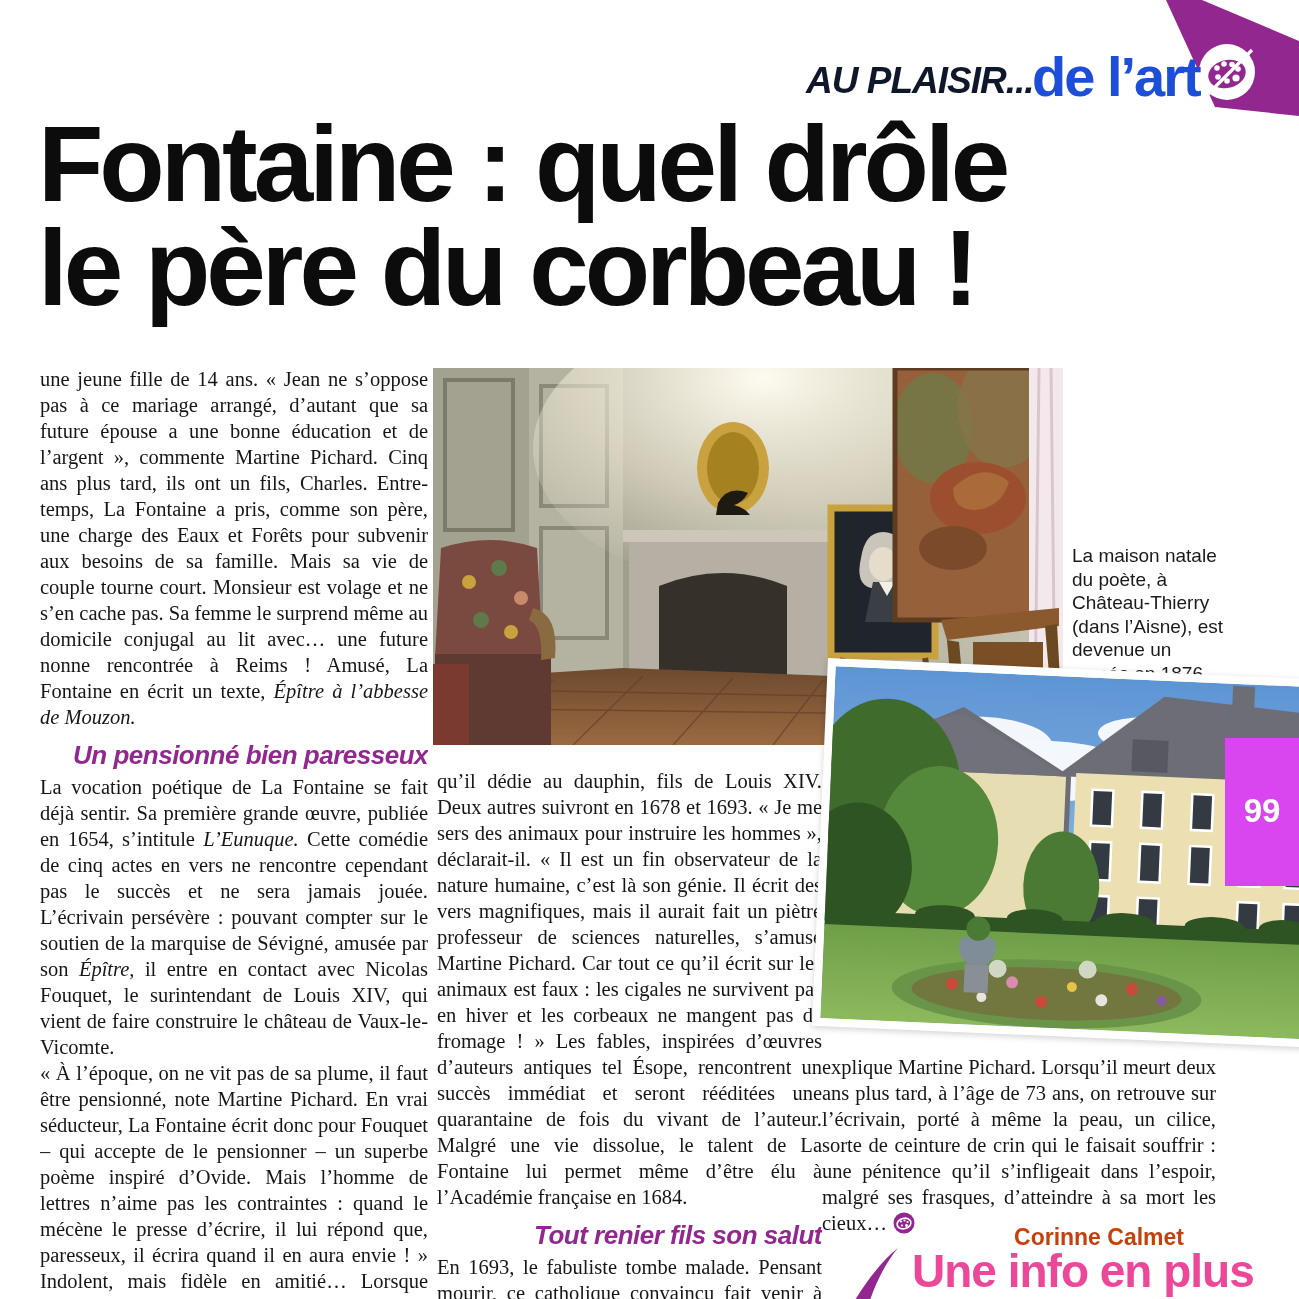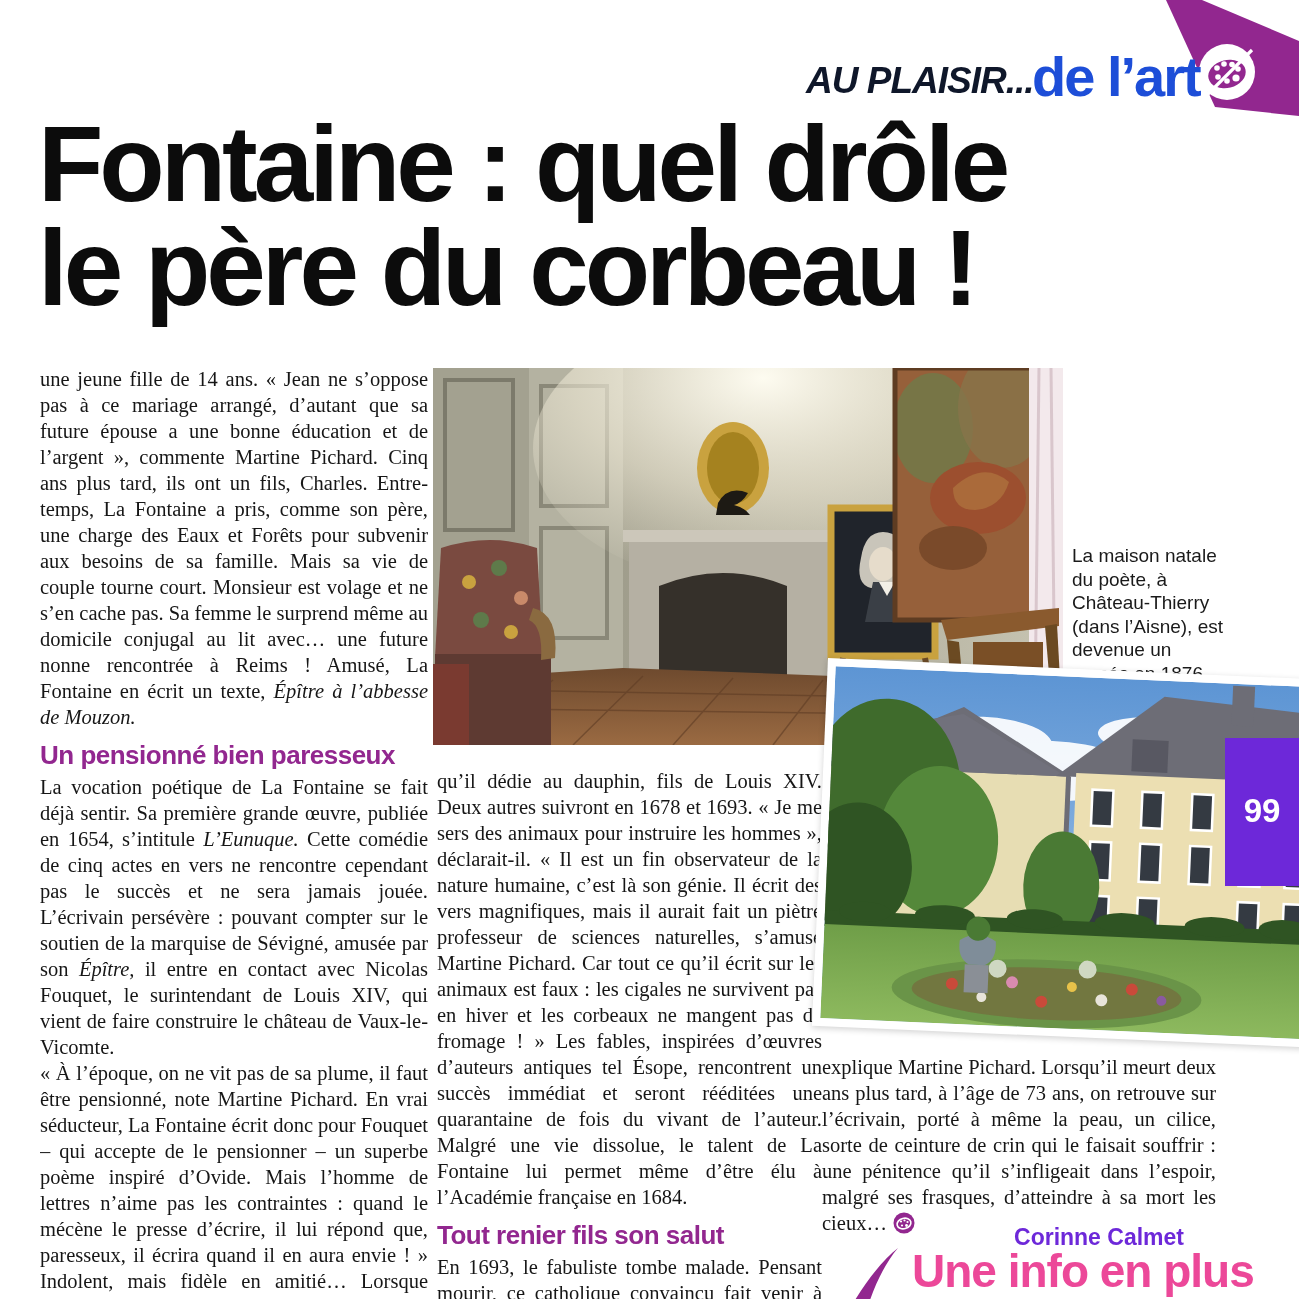--- a/index.html
+++ b/index.html
@@ -31,48 +31,48 @@
   .bodycol{
     position:absolute; font-size:20.5px; line-height:26px;
     text-align:justify; color:#161616;
   }
   .col1{ left:40px;  top:366px; width:388px; height:933px; overflow:hidden; }
   .col2{ left:437px; top:768px; width:385px; height:531px; overflow:hidden; }
   .col3{ left:822px; top:1054px; width:394px; }
   .sec-heading{
     font-family:"Liberation Sans", sans-serif; font-weight:bold;
     font-size:26px; line-height:30px; color:#92278f;
-    text-align:left; margin:10px 0 4px 0; letter-spacing:-0.5px;
+    text-align:right; margin:10px 0 4px 0; letter-spacing:-0.5px;font-style:italic;
   }
   .para{ margin:0; }
   .ital{ font-style:italic; }
   .endmark{ display:inline-block; vertical-align:-4px; margin-left:6px; }
   
   .photo-interior{ position:absolute; left:433px; top:368px; width:630px; height:377px; z-index:1; }
   .photo-exterior{
     position:absolute; left:828px; top:658px; width:505px; height:368px;
     background:#ffffff; padding:8px; z-index:2;
     transform:rotate(2.5deg); transform-origin:top left;
     box-shadow:0 2px 6px rgba(0,0,0,0.18);
   }
   .photo-exterior svg{ display:block; }
   .caption{
     position:absolute; left:1072px; top:544px; width:158px; z-index:1;
     font-family:"Liberation Sans", sans-serif; font-size:19px; line-height:23.5px; color:#1a1a1a;
   }
   .pagenum{
     position:absolute; left:1225px; top:738px; width:74px; height:148px;
-    background:#6d28d9; z-index:3; color:#ffffff;
+    background:#d946ef; z-index:3; color:#ffffff;
     font-family:"Liberation Sans", sans-serif; font-weight:bold; font-size:33px;
     text-align:center; line-height:1; padding-top:56px; letter-spacing:0;
   }
   .byline{
     position:absolute; left:822px; top:1224px; width:394px; z-index:3;
     font-family:"Liberation Sans", sans-serif; font-weight:bold; font-size:23px;
-    text-align:right; padding-right:32px; color:#6d28d9;
+    text-align:right; padding-right:32px; color:#c2410c;
   }
   .footer-banner{
     position:absolute; left:846px; top:1244px; z-index:3;
     display:flex; align-items:flex-start;
   }
   .footer-banner .swoosh{ margin-top:4px; }
   .footer-label{
     font-family:"Liberation Sans", sans-serif; font-weight:bold;
     font-size:46px; letter-spacing:-1px; color:#ec4899; margin-left:8px;
   }

